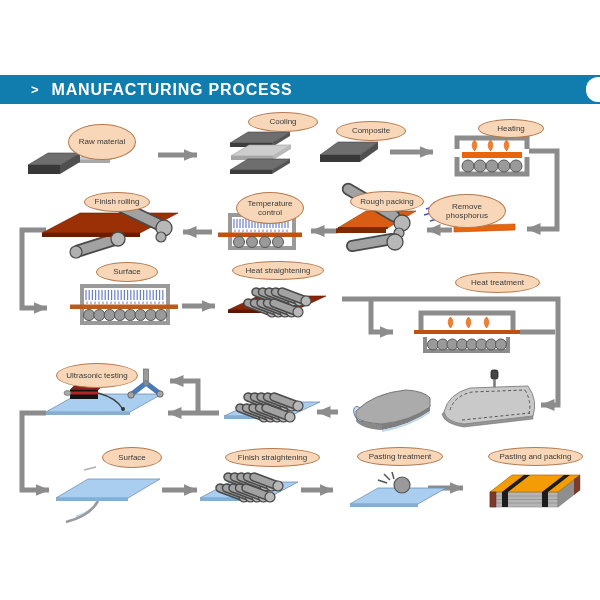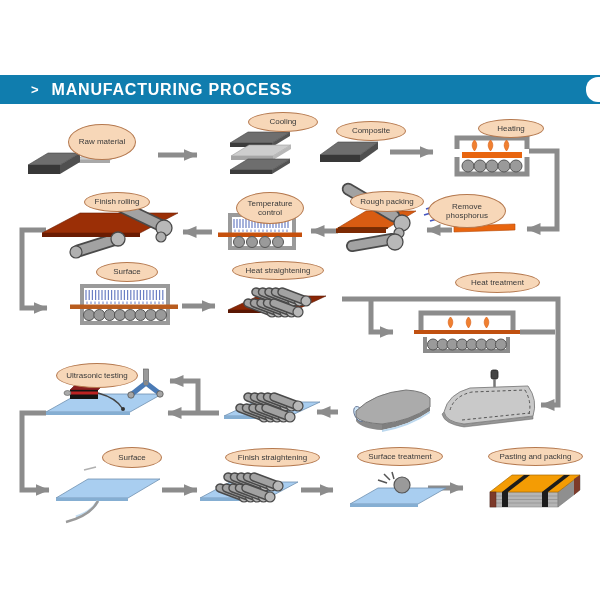--- a/index.html
+++ b/index.html
@@ -80,21 +80,21 @@
   <div class="lbl" style="left:350px;top:191px;width:74px;height:21px">Rough packing</div>
   <div class="lbl" style="left:236px;top:192px;width:68px;height:32px">Temperature
 control</div>
   <div class="lbl" style="left:84px;top:192px;width:66px;height:20px">Finish rolling</div>
   <div class="lbl" style="left:96px;top:262px;width:62px;height:20px">Surface</div>
   <div class="lbl" style="left:455px;top:272px;width:85px;height:21px">Heat treatment</div>
   <div class="lbl" style="left:232px;top:261px;width:92px;height:19px">Heat straightening</div>
   <div class="lbl" style="left:56px;top:363px;width:82px;height:25px">Ultrasonic testing</div>
   <div class="lbl" style="left:102px;top:447px;width:60px;height:21px">Surface</div>
   <div class="lbl" style="left:225px;top:448px;width:95px;height:19px">Finish straightening</div>
-  <div class="lbl" style="left:357px;top:447px;width:86px;height:19px">Surface treatment</div>
+  <div class="lbl" style="left:357px;top:447px;width:86px;height:19px">Pasting treatment</div>
   <div class="lbl" style="left:488px;top:447px;width:95px;height:19px">Pasting and packing</div>
 
   <svg class="g" style="left:26px;top:144px" width="108" height="34">
     <polygon points="50,16 70,4 104,4 84,16" fill="#cdcdcd" stroke="#9a9a9a" stroke-width="0.6"></polygon>
     <polygon points="50,16 84,16 84,19 50,19" fill="#a8a8a8"></polygon>
     <polygon points="2,21 22,9 54,9 34,21" fill="#6e6e6e" stroke="#444" stroke-width="0.6"></polygon>
     <polygon points="2,21 34,21 34,30 2,30" fill="#383838"></polygon>
     <polygon points="34,21 54,9 54,18 34,30" fill="#4f4f4f"></polygon>
   </svg>
 

